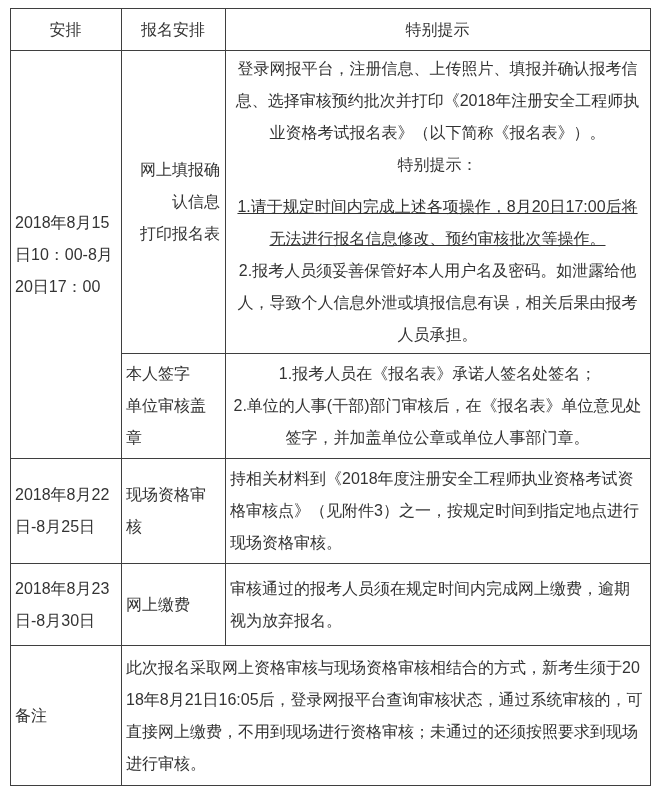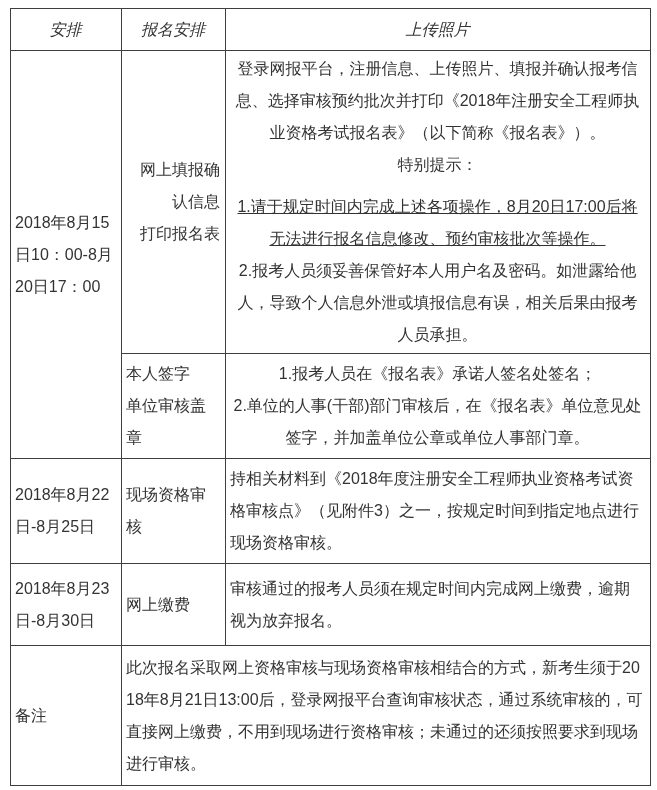--- a/index.html
+++ b/index.html
@@ -26,21 +26,20 @@
     vertical-align: middle;
     padding: 2px 5px 2px 4px;
     box-sizing: border-box;
     word-break: break-all;
     font-weight: normal;
   }
   th.hdr {
     vertical-align: top;
     padding-top: 5px;
     height: 42px;
-    font-style: italic;
   }
   tr.r-fill   { height: 303px; }
   tr.r-sign   { height: 105px; }
   tr.r-onsite { height: 105px; }
   tr.r-pay    { height: 82px;  }
   tr.r-remark { height: 140px; }
   td.c-date {
     text-align: left;
     padding: 2px 1px 2px 3px;
   }
@@ -65,21 +64,21 @@
     <colgroup>
       <col style="width:111px">
       <col style="width:104px">
       <col style="width:425px">
     </colgroup>
 
     <tbody>
         <tr>
       <th class="hdr">安排</th>
       <th class="hdr">报名安排</th>
-      <th class="hdr">上传照片</th>
+      <th class="hdr">特别提示</th>
     </tr>
 
     <tr class="r-fill">
       <td class="c-date" rowspan="2">2018年8月15日10：00-8月20日17：00</td>
       <td class="c-step-left">
         <div>网上填报确认信息</div>
         <div>打印报名表</div>
       </td>
       <td class="c-req">
         <p>登录网报平台，注册信息、上传照片、填报并确认报考信息、选择审核预约批次并打印《2018年注册安全工程师执业资格考试报名表》（以下简称《报名表》）。</p>
@@ -107,17 +106,17 @@
     </tr>
 
     <tr class="r-pay">
       <td class="c-date">2018年8月23日-8月30日</td>
       <td class="c-step-center">网上缴费</td>
       <td class="c-req">审核通过的报考人员须在规定时间内完成网上缴费，逾期视为放弃报名。</td>
     </tr>
 
     <tr class="r-remark">
       <td class="c-label">备注</td>
-      <td class="c-req" colspan="2">此次报名采取网上资格审核与现场资格审核相结合的方式，新考生须于2018年8月21日13:00后，登录网报平台查询审核状态，通过系统审核的，可直接网上缴费，不用到现场进行资格审核；未通过的还须按照要求到现场进行审核。</td>
+      <td class="c-req" colspan="2">此次报名采取网上资格审核与现场资格审核相结合的方式，新考生须于2018年8月21日16:05后，登录网报平台查询审核状态，通过系统审核的，可直接网上缴费，不用到现场进行资格审核；未通过的还须按照要求到现场进行审核。</td>
     </tr>
   </tbody>
     </table>
 </div>
 
 </body></html>

